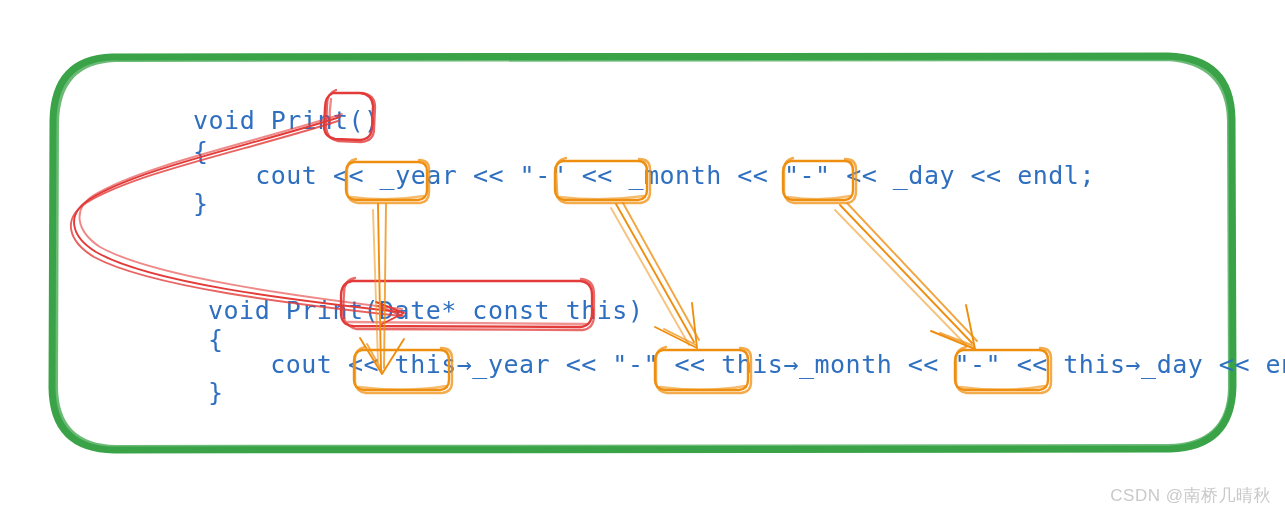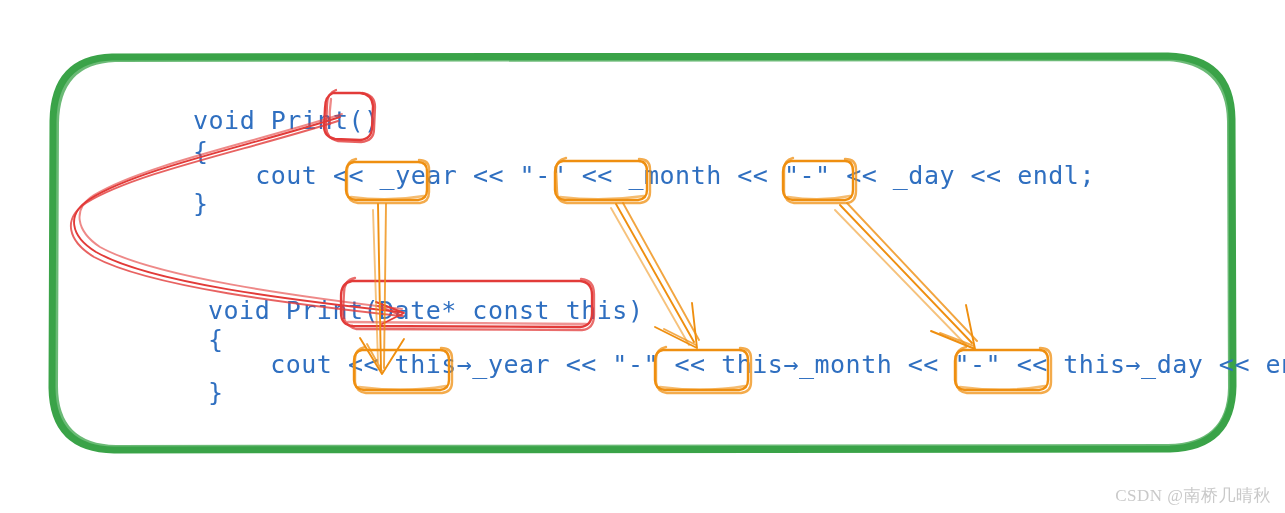--- a/index.html
+++ b/index.html
@@ -54,21 +54,21 @@
   .blk2-b { left: 208px; top: 325px; }
   .blk2-c { left: 208px; top: 350px; }
   .blk2-d { left: 208px; top: 378px; }
 
   
   #watermark {
     position: absolute;
     right: 14px;
     bottom: 6px;
     color: #c9c9c9;
-    font-family: Liberation Serif, serif;
+    font-family: Liberation Sans, sans-serif;
     font-size: 17px;
     letter-spacing: 0.5px;
     z-index: 8;
     white-space: nowrap;
   }
 </style>
 </head>
 <body>
 
 <div id="canvas">

